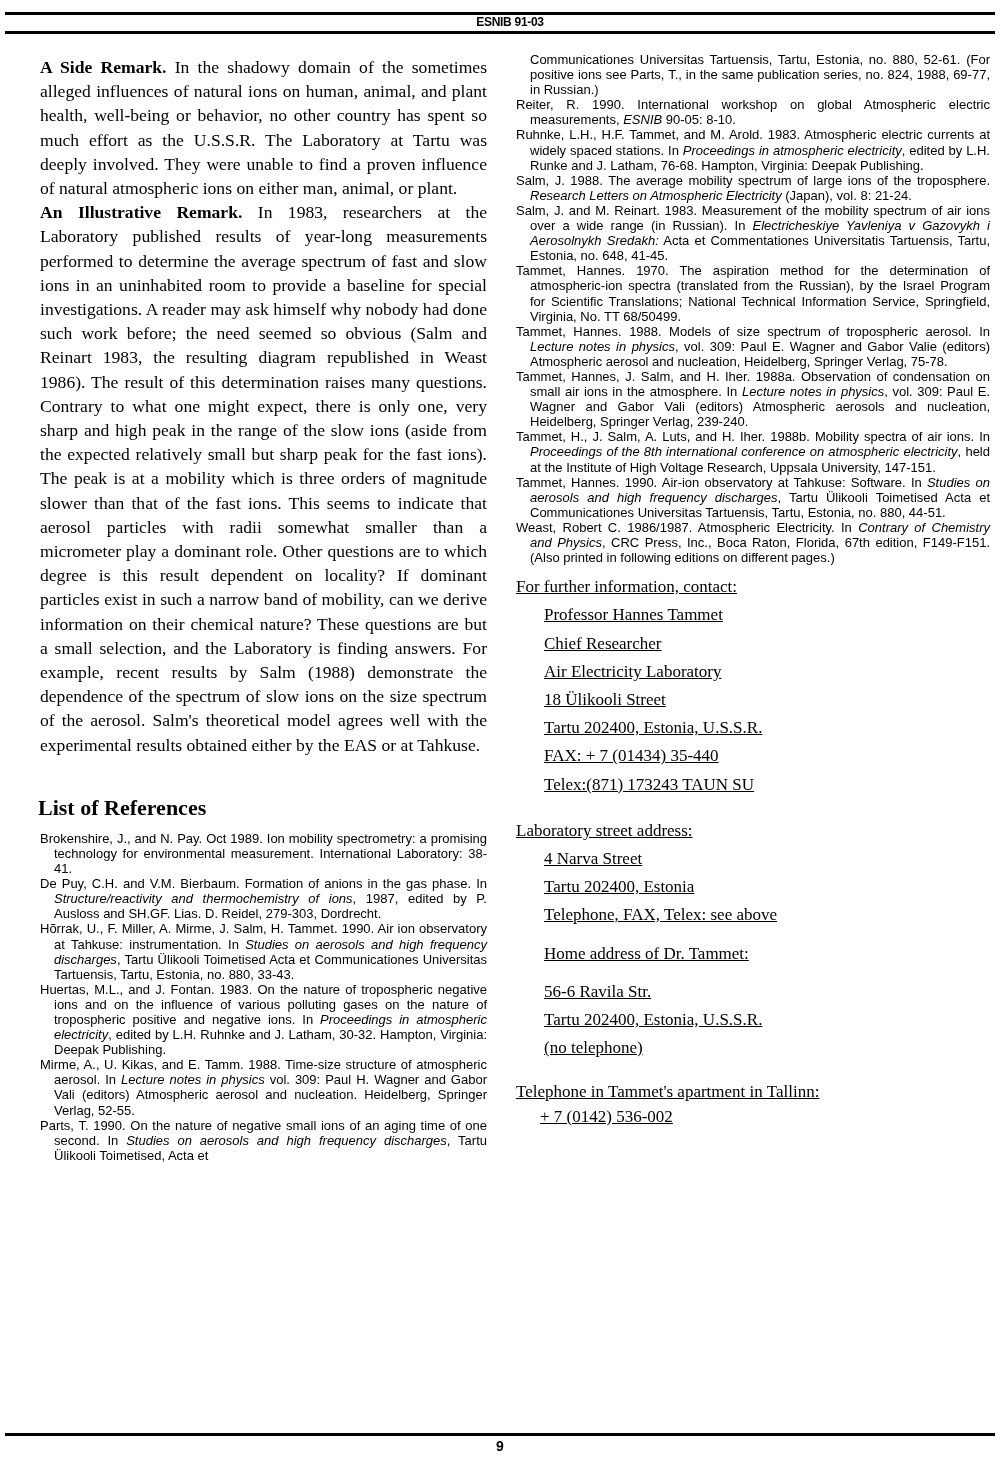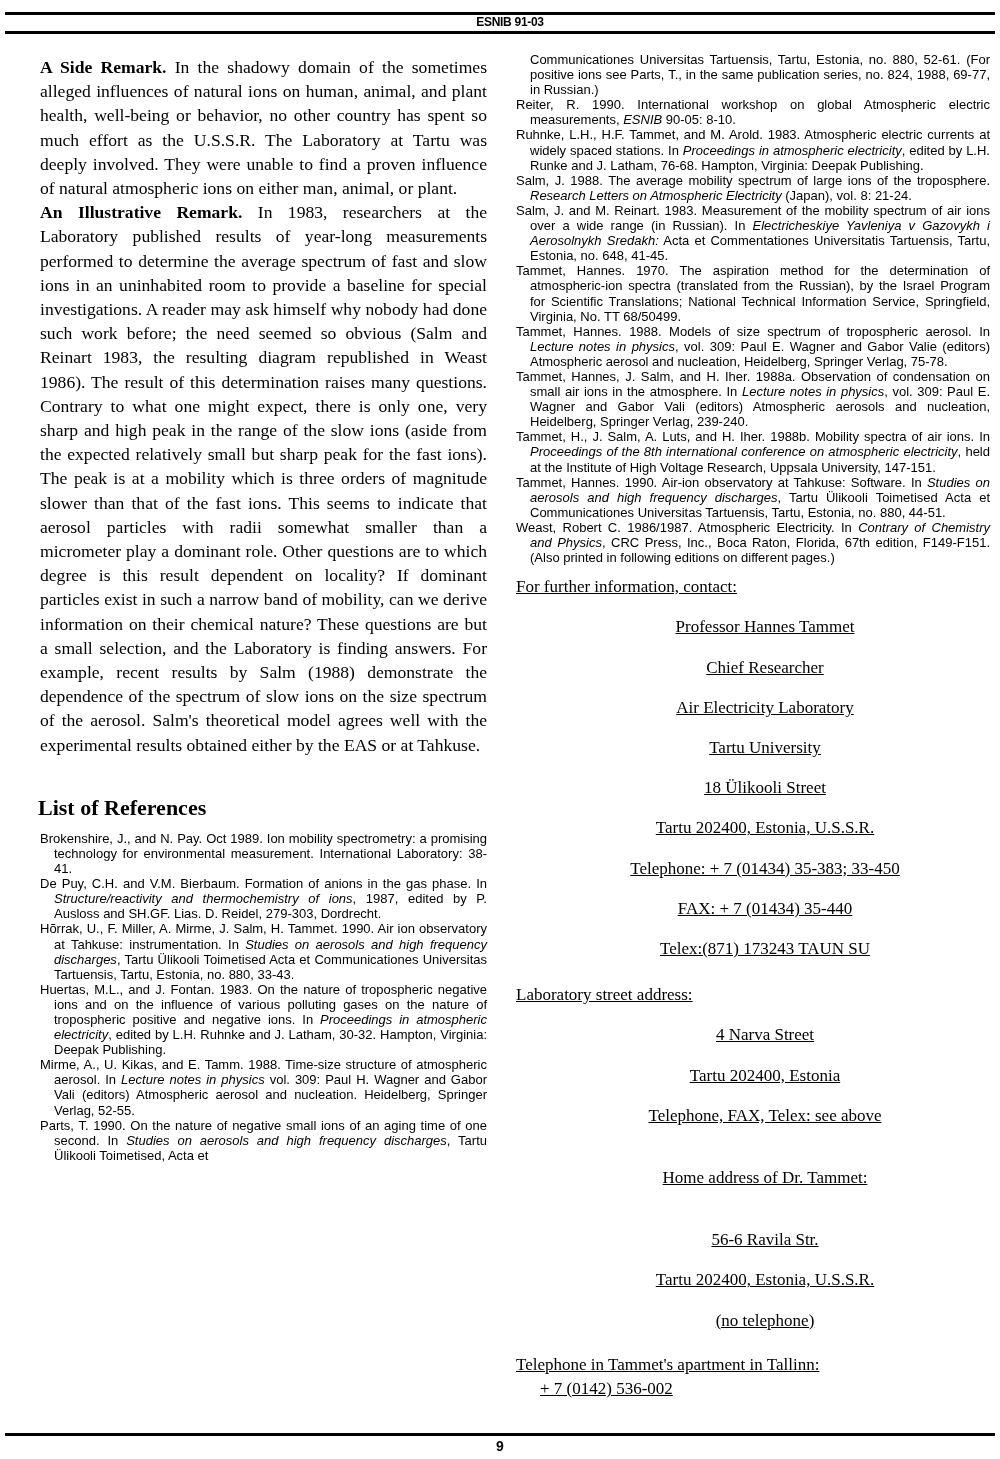--- a/index.html
+++ b/index.html
@@ -23,21 +23,21 @@
   .section-heading { font-family: "Liberation Serif", serif; font-weight: bold; font-size: 22px;
     margin: 38px 0 10px -2px; }
 
   .refs { font-family: "Liberation Sans", sans-serif; font-size: 13px; line-height: 15.1px; }
   .ref { padding-left: 14px; text-indent: -14px; text-align: justify; margin: 0; }
   .ref i { font-style: italic; }
 
   .contact { font-family: "Liberation Serif", serif; font-size: 17px; line-height: 24.2px; text-decoration: underline; }
   .contact .label { margin: 0; }
   .contact .block { margin: 4px 0 0 24px; }
-  .contact .block div { margin: 16px; text-align: center; }
+  .contact .block div { margin: 4px; }
   .contact .gap { height: 6px; }
 </style>
 </head>
 <body>
 
 <div class="rule" id="hdr-top"></div>
 <div class="header-text">ESNIB 91-03</div>
 <div class="rule" id="hdr-bot"></div>
 
 <div class="col-left">
@@ -74,24 +74,22 @@
     <p class="ref"><span>Tammet, Hannes. 1990. Air-ion observatory at Tahkuse: Software. In </span><i>Studies on aerosols and high frequency discharges</i><span>, Tartu Ülikooli Toimetised Acta et Communicationes Universitas Tartuensis, Tartu, Estonia, no. 880, 44-51.</span></p>
     <p class="ref"><span>Weast, Robert C. 1986/1987. Atmospheric Electricity. In </span><i>Contrary of Chemistry and Physics</i><span>, CRC Press, Inc., Boca Raton, Florida, 67th edition, F149-F151. (Also printed in following editions on different pages.)</span></p>
   </div>
 
   <div class="contact" style="margin-top:10px;">
     <div class="label">For further information, contact:</div>
     <div class="block">
       <div>Professor Hannes Tammet</div>
       <div>Chief Researcher</div>
       <div>Air Electricity Laboratory</div>
-      <div>Tartu University</div>
       <div>18 Ülikooli Street</div>
       <div>Tartu 202400, Estonia, U.S.S.R.</div>
-      <div>Telephone:  + 7 (01434) 35-383; 33-450</div>
       <div>FAX: + 7 (01434) 35-440</div>
       <div>Telex:(871) 173243 TAUN SU</div>
     </div>
     <div class="label" style="margin-top:22px;">Laboratory street address:</div>
     <div class="block">
       <div>4 Narva Street</div>
       <div>Tartu 202400, Estonia</div>
       <div>Telephone, FAX, Telex: see above</div>
       <div class="gap"></div>
       <div>Home address of Dr. Tammet:</div>

